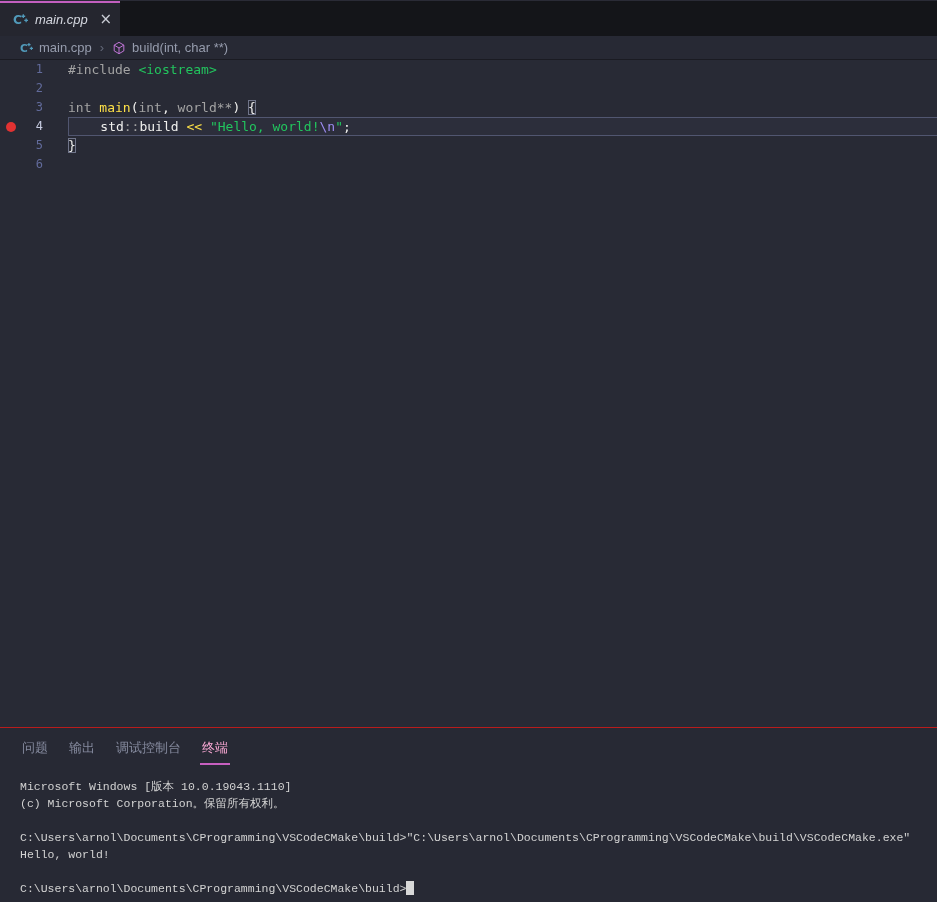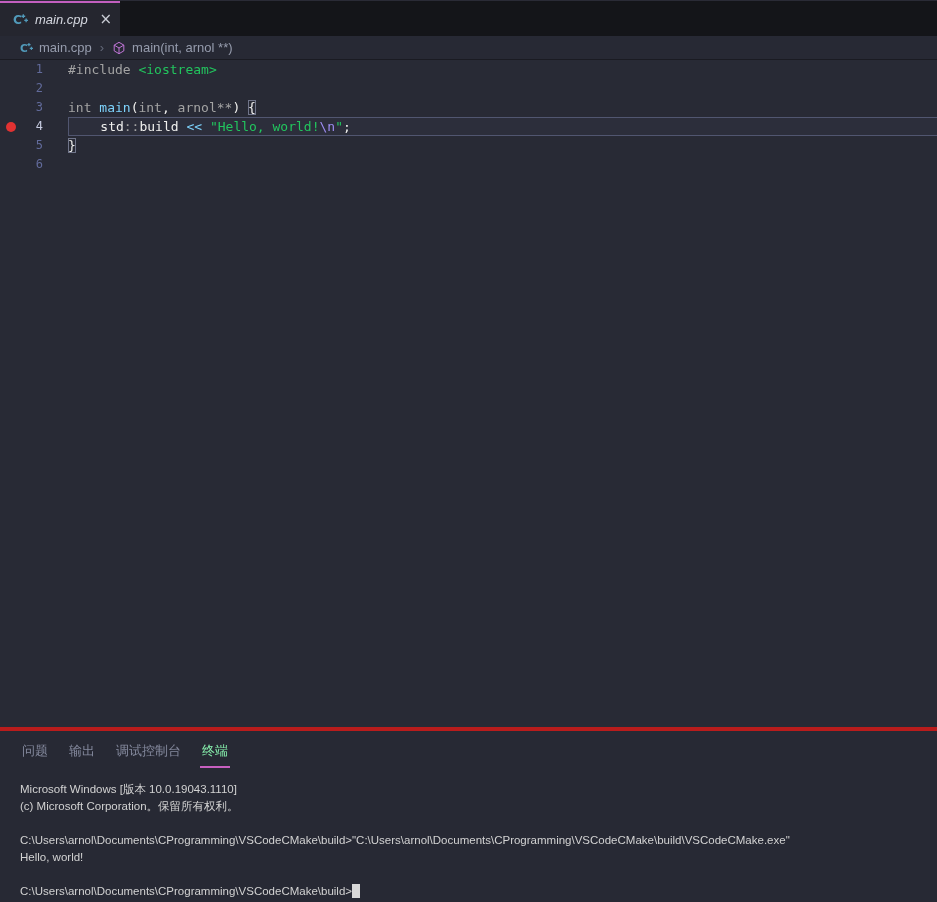--- a/index.html
+++ b/index.html
@@ -12,28 +12,28 @@
 .close{color:#c9ccd4;font-size:15px;line-height:1;font-family:"DejaVu Sans",sans-serif}
 .breadcrumb{height:24px;background:#272934;display:flex;align-items:center;padding-left:20px;gap:6px;font-size:13px;color:#969cad;border-bottom:1px solid #1a1b22;flex:none}
 .crumb-sep{color:#626879;font-size:13px;margin:0 2px}
 .editor{flex:1;background:#282a35;position:relative}
 .row{display:flex;height:19px;line-height:19px;font-family:"DejaVu Sans Mono",monospace;font-size:13px}
 .gutter{width:68px;flex:none;position:relative;text-align:right;padding-right:25px;color:#626b9b;font-size:12px}
 .lnum.active{color:#c6cbe0}
 .bp{position:absolute;left:6px;top:4.5px;width:10px;height:10px;border-radius:50%;background:#e13232}
 .code{flex:1;white-space:pre;color:#f0f0ee}
 .code.current{background:#2c2e3b;border-top:1px solid #515670;border-bottom:1px solid #515670;border-left:1px solid #515670;line-height:17px}
-.tk-pink{color:#a3a3a3}.tk-green{color:#7dd3fc}.tk-yellow{color:#22c55e}.tk-purple{color:#9d8cf2}.tk-fg{color:#f0f0ee}
+.tk-pink{color:#a3a3a3}.tk-green{color:#fde047}.tk-yellow{color:#22c55e}.tk-purple{color:#9d8cf2}.tk-fg{color:#f0f0ee}
 .box{outline:1px solid #70758a;outline-offset:-1px}
-.panel{flex:none;height:175px;border-top:4px solid #b91c1c;background:#272934;display:flex;flex-direction:column}
+.panel{flex:none;height:175px;border-top:1px solid #b91c1c;background:#272934;display:flex;flex-direction:column}
 .panel-tabs{height:40px;display:flex;align-items:center;padding-left:21px;gap:19px;flex:none}
 .ptab{font-size:13px;color:#858a9e;position:relative;height:100%;display:flex;align-items:center;padding:0 1px}
-.ptab.active{color:#86efac}
+.ptab.active{color:#f9a8d4}
 .ptab.active::after{content:"";position:absolute;left:-1px;right:-1px;bottom:3px;height:2px;background:#c75fc0}
-.terminal{flex:1;padding:10px 0 0 20px;font-family:Liberation Sans, sans-serif;font-size:11.5px;line-height:17px;color:#d2d2d2;white-space:pre}
+.terminal{flex:1;padding:10px 0 0 20px;font-family:Liberation Mono, monospace;font-size:11.5px;line-height:17px;color:#d2d2d2;white-space:pre}
 .tline{height:17px}
 .cursor{display:inline-block;width:8px;height:14px;background:#d8d8d8;vertical-align:-3px}
 .icon-svg{display:block}
 </style>
 </head>
 <body>
 
 <div class="window">
   <div class="topline"></div>
   <div class="tabbar">
@@ -50,35 +50,35 @@
     <svg class="icon-svg" width="13" height="13" viewBox="0 0 16 16">
       <text x="0" y="13" font-size="13" font-weight="bold" fill="#519aba" font-family="DejaVu Sans">C</text>
       <path d="M9 4.5h4M11 2.5v4M12 9h4M14 7v4" stroke="#519aba" stroke-width="1.4" fill="none"></path>
     </svg>
     <span>main.cpp</span>
     <span class="crumb-sep">›</span>
     <svg class="icon-svg" width="14" height="14" viewBox="0 0 16 16">
       <path d="M8 1.5 13.5 4.7v6.6L8 14.5 2.5 11.3V4.7Z" stroke="#c678dd" stroke-width="1.1" fill="none"></path>
       <path d="M2.5 4.7 8 8l5.5-3.3M8 8v6.5" stroke="#c678dd" stroke-width="1.1" fill="none"></path>
     </svg>
-    <span>main(int, arnol **)</span>
+    <span>build(int, char **)</span>
   </div>
   <div class="editor">
     <div>
         <div class="row">
           <div class="gutter"><span class="lnum">1</span></div>
           <div class="code"><span class="tk-pink">#include</span><span class="tk-fg"> </span><span class="tk-yellow">&lt;iostream&gt;</span></div>
         </div>
         <div class="row">
           <div class="gutter"><span class="lnum">2</span></div>
           <div class="code"></div>
         </div>
         <div class="row">
           <div class="gutter"><span class="lnum">3</span></div>
-          <div class="code"><span class="tk-pink">int</span><span class="tk-fg"> </span><span class="tk-green">main</span><span class="tk-fg">(</span><span class="tk-pink">int</span><span class="tk-fg">, </span><span class="tk-pink">arnol</span><span class="tk-pink">**</span><span class="tk-fg">) </span><span class="tk-fg box">{</span></div>
+          <div class="code"><span class="tk-pink">int</span><span class="tk-fg"> </span><span class="tk-green">main</span><span class="tk-fg">(</span><span class="tk-pink">int</span><span class="tk-fg">, </span><span class="tk-pink">world</span><span class="tk-pink">**</span><span class="tk-fg">) </span><span class="tk-fg box">{</span></div>
         </div>
         <div class="row">
           <div class="gutter"><span class="bp"></span><span class="lnum active">4</span></div>
           <div class="code current"><span class="tk-fg">    std</span><span class="tk-pink">::</span><span class="tk-fg">build</span><span class="tk-fg"> </span><span class="tk-green">&lt;&lt;</span><span class="tk-fg"> </span><span class="tk-yellow">"Hello, world!</span><span class="tk-purple">\n</span><span class="tk-yellow">"</span><span class="tk-fg">;</span></div>
         </div>
         <div class="row">
           <div class="gutter"><span class="lnum">5</span></div>
           <div class="code"><span class="tk-fg box">}</span></div>
         </div>
         <div class="row">

